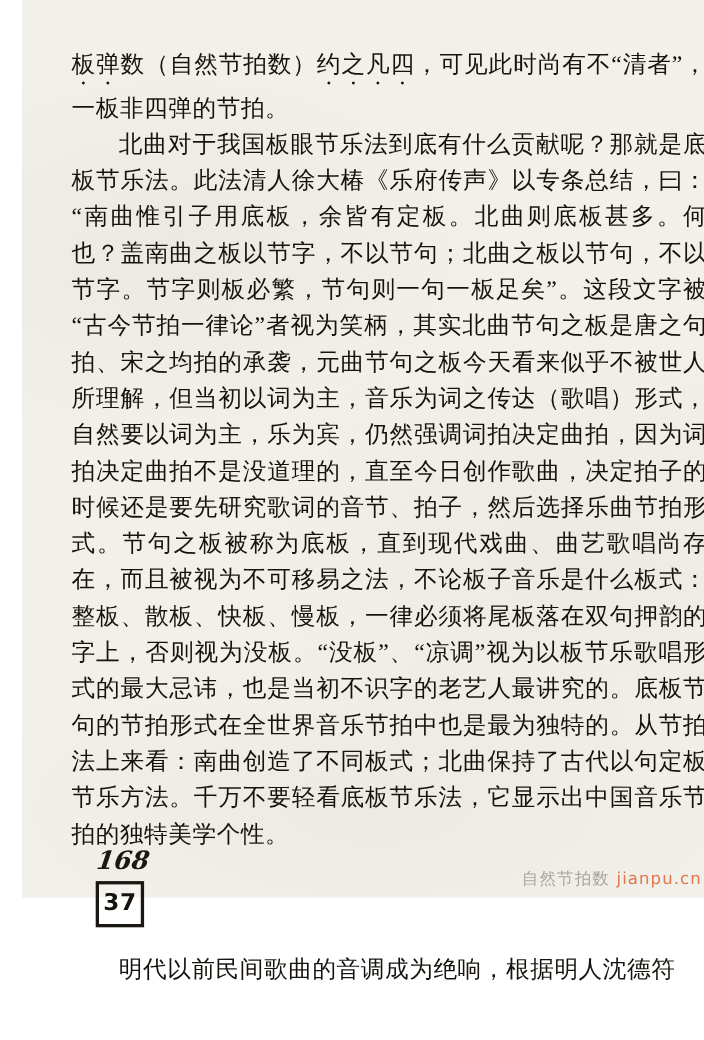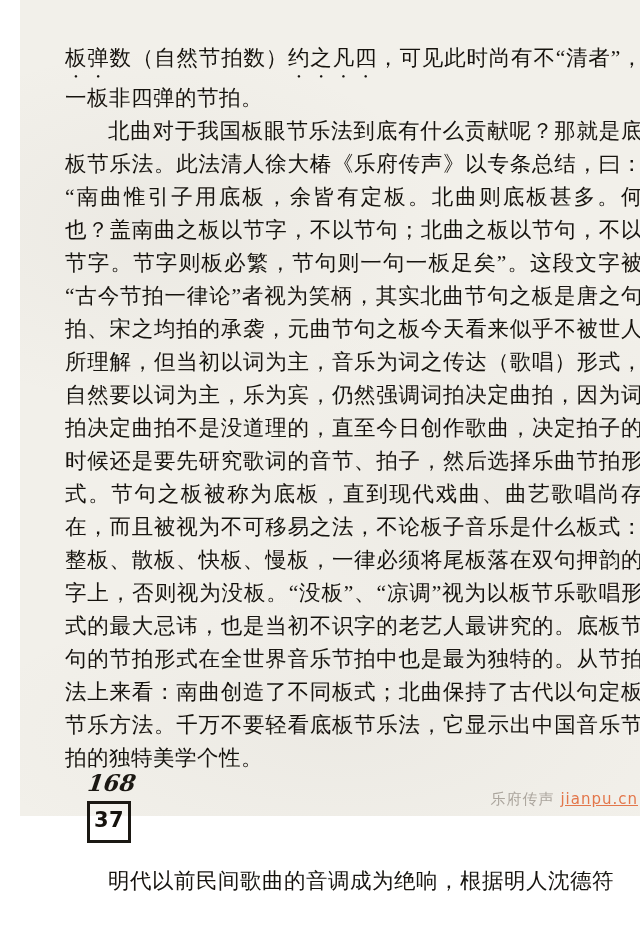--- a/index.html
+++ b/index.html
@@ -78,21 +78,21 @@
   .watermark {
     position: absolute;
     right: 22px;
     bottom: 7px;
     font-family: "DejaVu Sans", "Liberation Sans", sans-serif;
     font-size: 15px;
     letter-spacing: 1px;
     white-space: nowrap;
   }
   .wm-name { color: #aba59d; }
-  .wm-url  { color: #e3764a; margin-left: 6px; text-decoration: underline; }
+  .wm-url  { color: #e3764a; margin-left: 6px; }
 </style>
 </head>
 <body>
 
 <div class="page">
 
   <div class="body-text">
 
     <p class="para no-indent"><span class="em-dots">板弹</span><span>数（自然节拍数）</span><span class="em-dots">约之凡四</span><span>，可见此时尚有不“清者”，一板非四弹的节拍。</span></p>
 
@@ -104,16 +104,16 @@
       </span>
     </div>
 
     <p class="para indent">明代以前民间歌曲的音调成为绝响，根据明人沈德符</p>
 
   </div>
 
   <div class="page-number">168</div>
 
   <div class="watermark">
-    <span class="wm-name">乐府传声</span><span class="wm-url">jianpu.cn</span>
+    <span class="wm-name">自然节拍数</span><span class="wm-url">jianpu.cn</span>
   </div>
 
 </div>
 
 </body></html>

